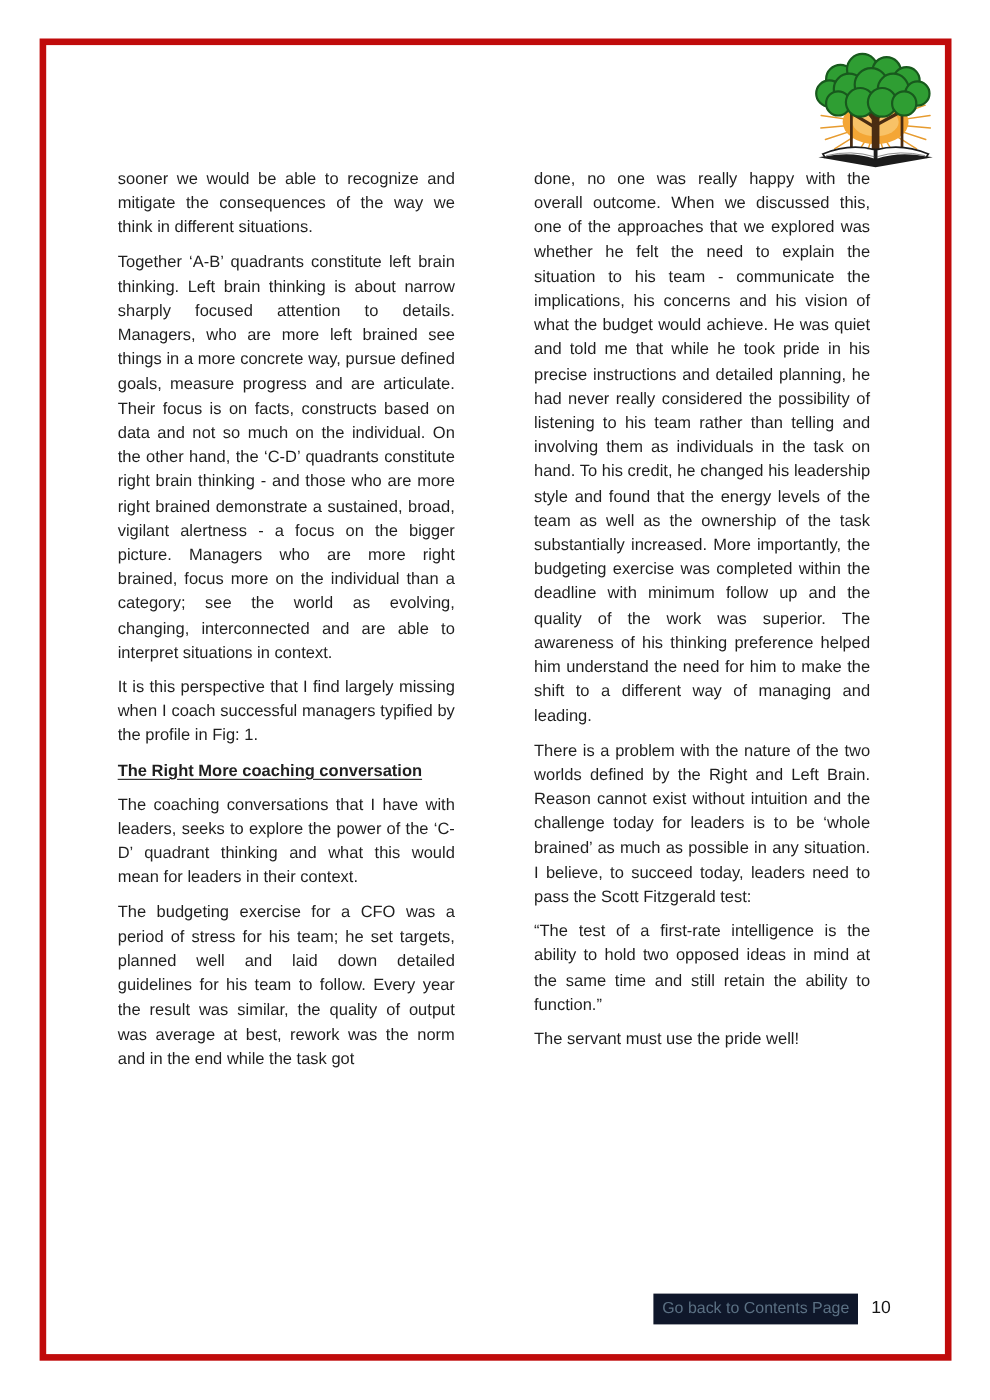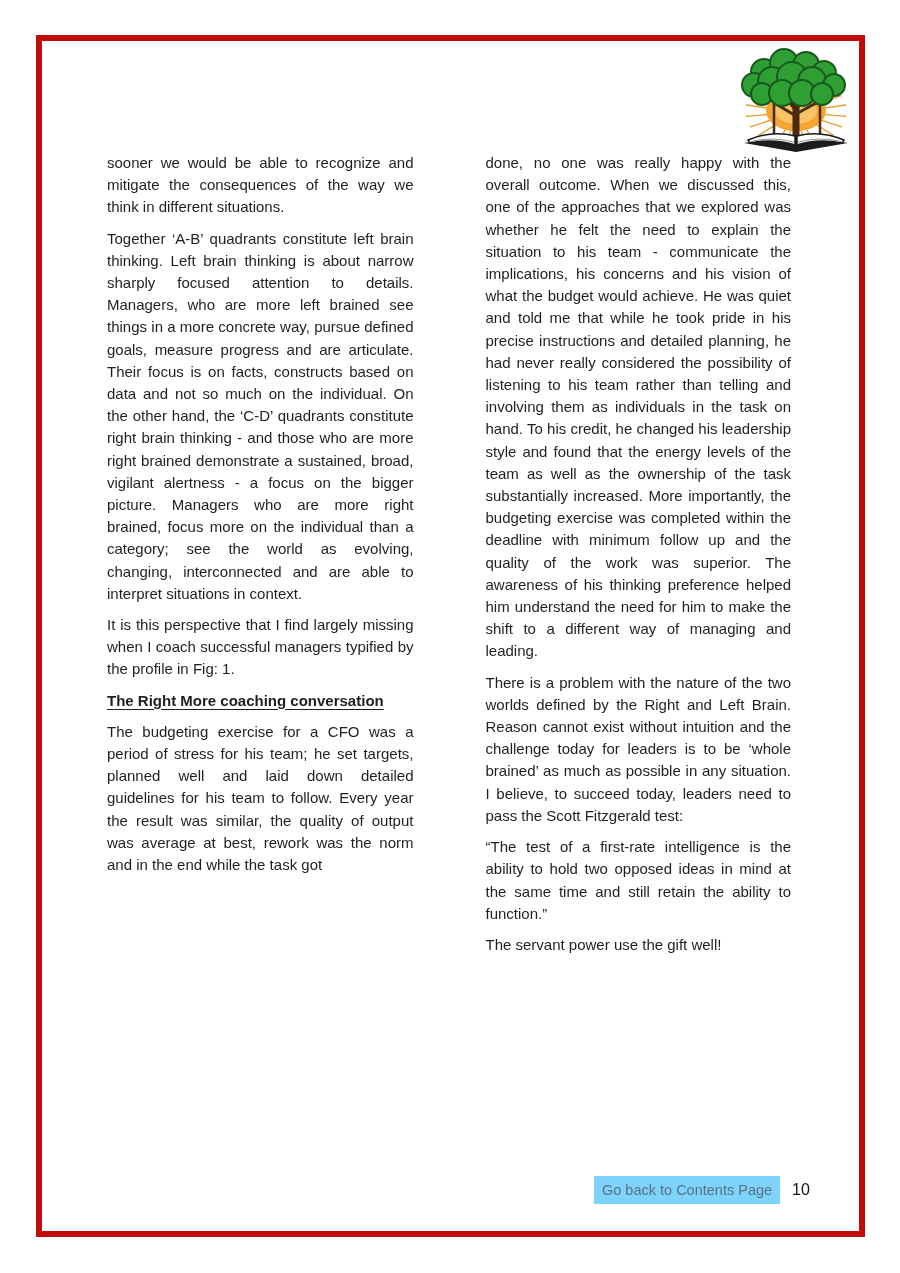--- a/index.html
+++ b/index.html
@@ -56,21 +56,21 @@
   }
   .footer {
     position: absolute;
     left: 594px;
     top: 1176px;
     display: flex;
     align-items: center;
   }
   .footer-link {
     display: inline-block;
-    background: #7dd3fc;
+    background: #0f172a;
     color: #5b7083;
     font-size: 14.5px;
     line-height: 20px;
     padding: 4px 8px;
     text-decoration: none;
     cursor: pointer;
   }
   .page-number {
     color: #161616;
     font-size: 16px;
@@ -151,27 +151,28 @@
       </g>
     </svg>
   </div>
 
   <div class="content">
     <div class="col col-left">
       <p>sooner we would be able to recognize and mitigate the consequences of the way we think in different situations.</p>
       <p>Together ‘A-B’ quadrants constitute left brain thinking. Left brain thinking is about narrow sharply focused attention to details. Managers, who are more left brained see things in a more concrete way, pursue defined goals, measure progress and are articulate. Their focus is on facts, constructs based on data and not so much on the individual. On the other hand, the ‘C-D’ quadrants constitute right brain thinking - and those who are more right brained demonstrate a sustained, broad, vigilant alertness - a focus on the bigger picture. Managers who are more right brained, focus more on the individual than a category; see the world as evolving, changing, interconnected and are able to interpret situations in context.</p>
       <p>It is this perspective that I find largely missing when I coach successful managers typified by the profile in Fig: 1.</p>
       <p class="section-heading">The Right More coaching conversation</p>
+      <p>The coaching conversations that I have with leaders, seeks to explore the power of the ‘C-D’ quadrant thinking and what this would mean for leaders in their context.</p>
       <p>The budgeting exercise for a CFO was a period of stress for his team; he set targets, planned well and laid down detailed guidelines for his team to follow. Every year the result was similar, the quality of output was average at best, rework was the norm and in the end while the task got</p>
     </div>
     <div class="col col-right">
       <p>done, no one was really happy with the overall outcome. When we discussed this, one of the approaches that we explored was whether he felt the need to explain the situation to his team - communicate the implications, his concerns and his vision of what the budget would achieve. He was quiet and told me that while he took pride in his precise instructions and detailed planning, he had never really considered the possibility of listening to his team rather than telling and involving them as individuals in the task on hand. To his credit, he changed his leadership style and found that the energy levels of the team as well as the ownership of the task substantially increased. More importantly, the budgeting exercise was completed within the deadline with minimum follow up and the quality of the work was superior. The awareness of his thinking preference helped him understand the need for him to make the shift to a different way of managing and leading.</p>
       <p>There is a problem with the nature of the two worlds defined by the Right and Left Brain. Reason cannot exist without intuition and the challenge today for leaders is to be ‘whole brained’ as much as possible in any situation. I believe, to succeed today, leaders need to pass the Scott Fitzgerald test:</p>
       <p>“The test of a first-rate intelligence is the ability to hold two opposed ideas in mind at the same time and still retain the ability to function.”</p>
-      <p>The servant power use the gift well!</p>
+      <p>The servant must use the pride well!</p>
     </div>
   </div>
 
   <div class="footer">
     <a class="footer-link" href="#">Go back to Contents Page</a>
     <span class="page-number">10</span>
   </div>
 
 </div>
 

